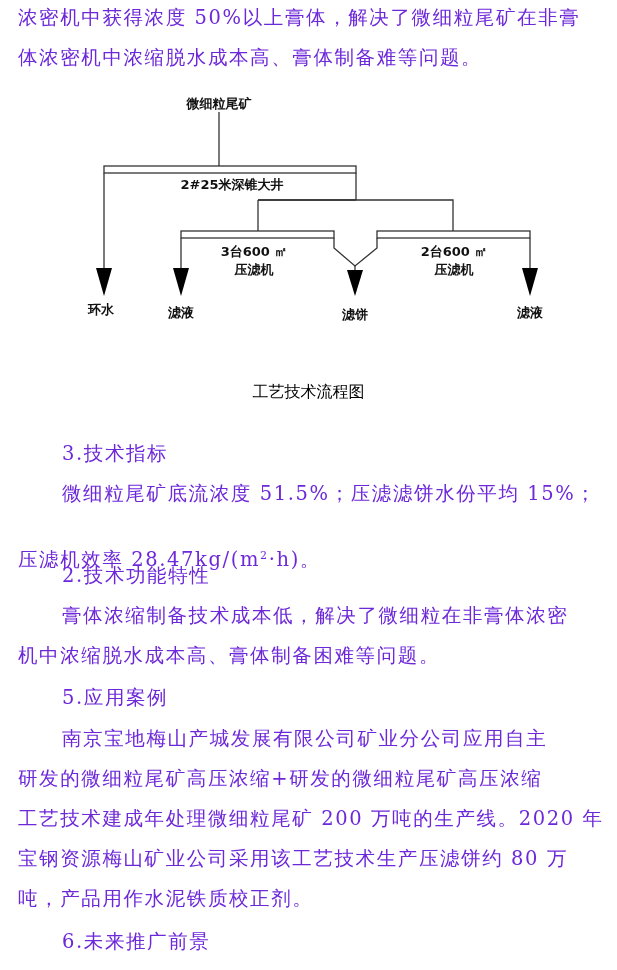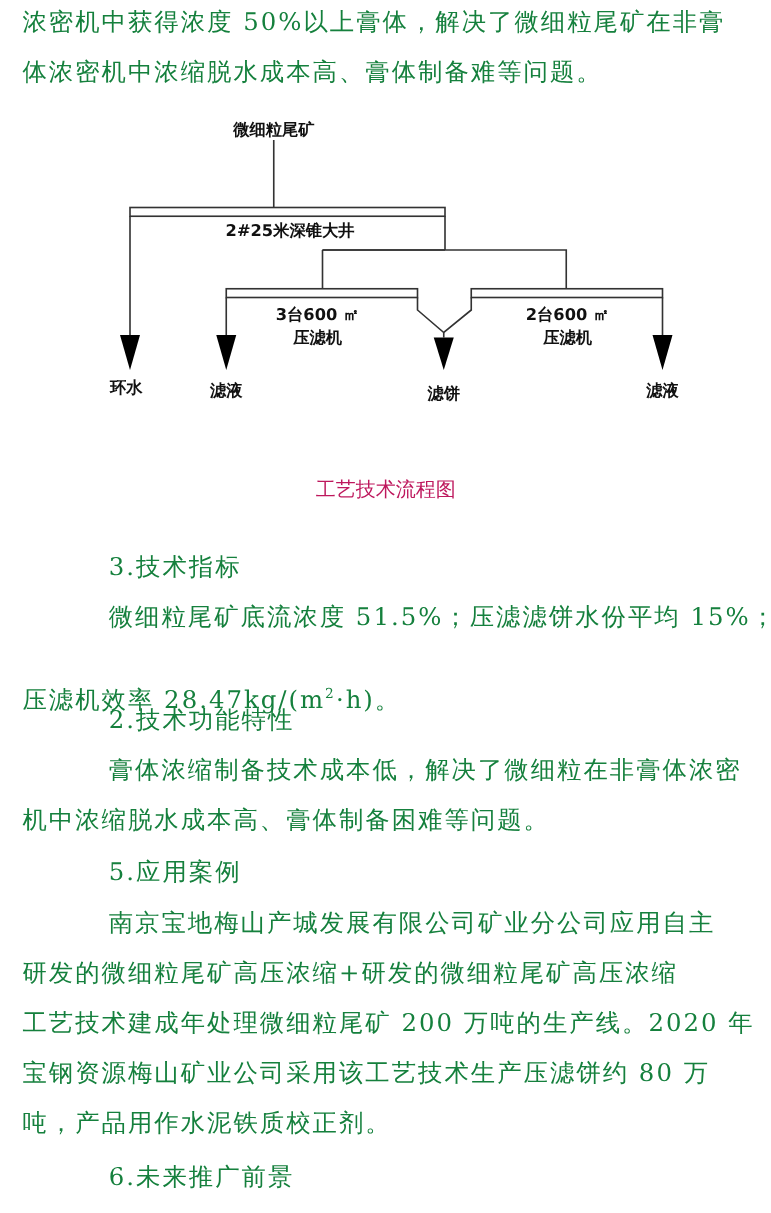--- a/index.html
+++ b/index.html
@@ -1,22 +1,22 @@
 <!DOCTYPE html>
 <html><head>
 <meta charset="utf-8">
 <style>
   html, body { margin: 0; padding: 0; background: #ffffff; }
   body { width: 617px; height: 970px; position: relative; overflow: hidden;
          font-family: "DejaVu Serif", "Liberation Serif", serif; color: #222; }
   .line { position: absolute; left: 18px; font-size: 19.5px; line-height: 28px;
-          white-space: nowrap; letter-spacing: 1.6px; color: #15803d; }
-  .indent { left: 62px; margin-left: 25px; }
+          white-space: nowrap; letter-spacing: 1.6px; color: #6d28d9; }
+  .indent { left: 62px; }
   .caption { position: absolute; top: 382px; left: 0; width: 617px; text-align: center;
-             font-family: "DejaVu Sans", "Liberation Sans", sans-serif; font-size: 16px; color: #be185d; }
+             font-family: "DejaVu Sans", "Liberation Sans", sans-serif; font-size: 16px; color: #000000; }
   .diagram { position: absolute; left: 0; top: 90px; width: 617px; height: 240px; }
   .dlabel { font-family: "DejaVu Sans", "Liberation Sans", sans-serif; font-weight: bold; font-size: 13px; fill: #111; }
   sup { font-size: 11px; vertical-align: super; line-height: 0; }
 </style>
 </head>
 <body>
 
 <div class="line" style="top:4px">浓密机中获得浓度 50%以上膏体，解决了微细粒尾矿在非膏</div>
 <div class="line" style="top:44px">体浓密机中浓缩脱水成本高、膏体制备难等问题。</div>
 

